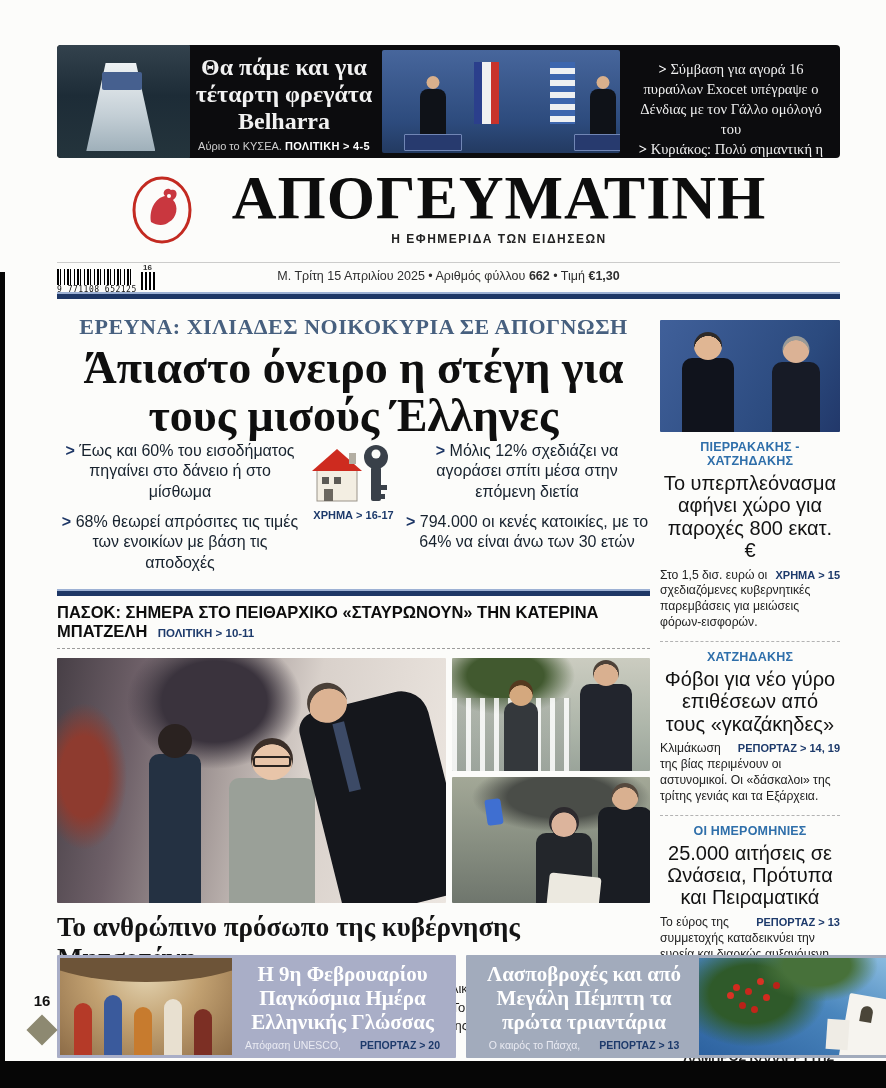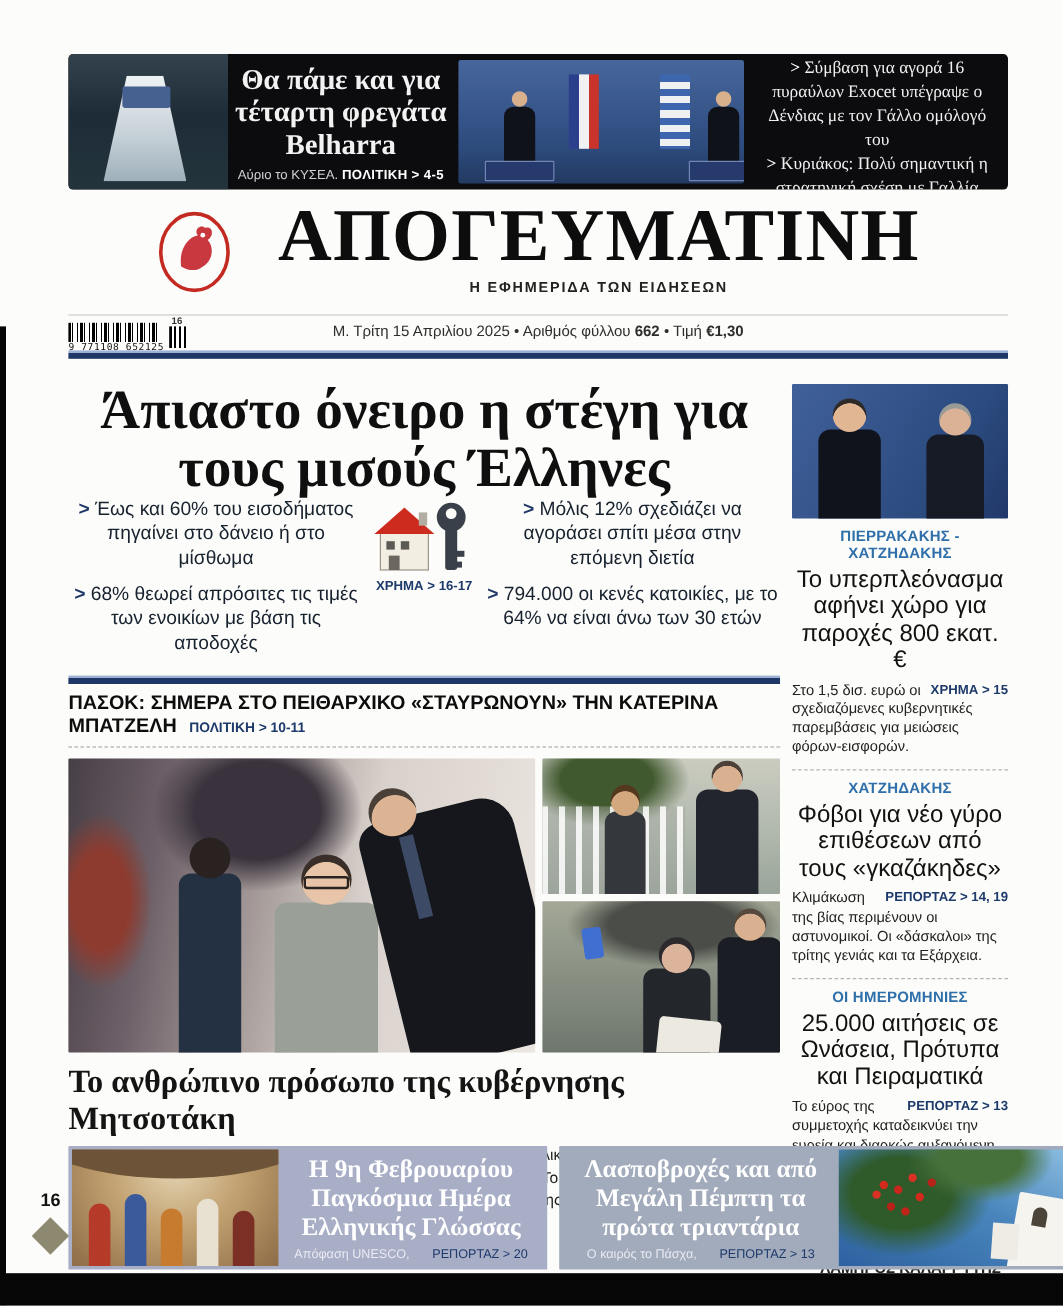--- a/index.html
+++ b/index.html
@@ -25,21 +25,21 @@
   .flag{position:absolute;top:12px;width:25px;height:62px;}
   .flag-fr{left:92px;background:linear-gradient(90deg,#2b3f8c 0 33.3%,#f1f1f1 33.3% 66.6%,#c8332b 66.6% 100%);}
   .flag-gr{left:168px;background:repeating-linear-gradient(180deg,#3d66ae 0 6px,#eef0f2 6px 12px);}
   .figm{position:absolute;bottom:18px;width:26px;height:46px;background:#0f1218;border-radius:8px 8px 0 0;}
   .figm::before{content:"";position:absolute;left:50%;transform:translateX(-50%);top:-13px;width:13px;height:13px;border-radius:50%;background:#d9b08c;}
   .figm.fm-l{left:38px;}
   .figm.fm-r{left:208px;}
   .podium{position:absolute;bottom:2px;width:56px;height:15px;background:#273a6e;border:1px solid #7186b5;border-radius:1px;}
   .podium.p-l{left:22px;} .podium.p-r{left:192px;}
   .b-right{flex:1;color:#efefef;font-family:"Liberation Serif",serif;font-size:14.5px;line-height:1.38;
-           text-align:center;padding:2px 8px 0 6px;}
+           text-align:center;padding:14px 8px 0 6px;}
   .b-right .mk{font-weight:bold;color:#fff;}
   
   .masthead{position:absolute;left:57px;top:166px;width:783px;height:94px;display:flex;justify-content:center;align-items:flex-start;}
   .logo{flex:none;width:62px;height:68px;margin:10px 12px 0 0;}
   .mh-titlebox{text-align:center;margin-left:27px;}
   .mh-title{font-family:"Liberation Serif",serif;font-weight:bold;font-size:62px;line-height:1;color:#0d0d0d;letter-spacing:1px;white-space:nowrap;}
   .mh-tag{margin-top:4px;font-size:12px;font-weight:bold;letter-spacing:1.5px;color:#222;}
   
   .daterow{position:absolute;left:57px;top:262px;width:783px;height:30px;border-top:1px solid #cccccb;}
   .barcode-wrap{position:absolute;left:0;top:3px;width:120px;height:26px;}
@@ -143,21 +143,21 @@
   .ph-painting::before{content:"";position:absolute;left:-20%;top:-55%;width:140%;height:80%;border-radius:50%;background:#6d5438;}
   .robe{position:absolute;bottom:0;width:18px;height:44px;border-radius:9px 9px 0 0;}
   .r1{left:14px;background:#b53a28;height:52px;}
   .r2{left:44px;background:#3a5a9c;height:60px;}
   .r3{left:74px;background:#c77b2e;height:48px;}
   .r4{left:104px;background:#e8e0d0;height:56px;}
   .r5{left:134px;background:#7c2f24;height:46px;}
   .btext{flex:1;display:flex;flex-direction:column;justify-content:center;text-align:center;padding:0 6px;}
   .bx-h{font-family:"Liberation Serif",serif;font-weight:600;font-size:21px;line-height:1.15;color:#ffffff;}
   .bx-cap{margin-top:5px;font-size:10.5px;color:#e9eaf2;}
-  .bx-cap .ref{font-weight:normal;color:#1d3a6b;margin-left:16px;}
+  .bx-cap .ref{font-weight:bold;color:#1d3a6b;margin-left:16px;}
   .btext-r{width:218px;flex:none;}
   .ph-chapel{position:relative;flex:1;overflow:hidden;background:linear-gradient(205deg,#8fc0e2 0%,#4a86bd 45%,#2d62a0 100%);}
   .bush{position:absolute;left:-12%;top:-18%;width:75%;height:110%;background:radial-gradient(closest-side,#2f5a2a 0 55%,transparent);}
   .bush2{position:absolute;left:28%;top:-30%;width:60%;height:75%;background:radial-gradient(closest-side,#47713a 0 55%,transparent);}
   .flowers{position:absolute;left:34px;top:26px;width:7px;height:7px;border-radius:50%;background:#d32a1e;
       box-shadow:12px 4px 0 #c9271c,24px -6px 0 #d93224,6px 18px 0 #b92218,30px 10px 0 #d32a1e,18px 22px 0 #c1251a,40px -2px 0 #b92218,-6px 8px 0 #d93224;}
   .chapel{position:absolute;right:6px;bottom:-6px;width:52px;height:64px;background:#f6f4ef;transform:rotate(10deg);border-radius:2px;}
   .chapel::before{content:"";position:absolute;left:14px;top:10px;width:12px;height:16px;border-radius:6px 6px 0 0;background:#4a4538;}
   .chapel::after{content:"";position:absolute;left:-16px;bottom:6px;width:22px;height:30px;background:#efece5;transform:rotate(-6deg);}
   
@@ -225,20 +225,21 @@
     <div class="datetext">
       <span>Μ. Τρίτη 15 Απριλίου 2025 • Αριθμός φύλλου</span>
       <b>662</b>
       <span>• Τιμή</span>
       <b>€1,30</b>
     </div>
   </div>
   <div class="rule-navy"></div>
 
   <div class="leftcol">
+    <div class="kicker">ΕΡΕΥΝΑ: ΧΙΛΙΑΔΕΣ ΝΟΙΚΟΚΥΡΙΑ ΣΕ ΑΠΟΓΝΩΣΗ</div>
     <div class="lead-h">Άπιαστο όνειρο η στέγη για τους μισούς Έλληνες</div>
 
     <div class="bullets">
       <div class="blist">
         <p><span class="mk">&gt;</span> <span>Έως και 60% του εισοδήματος πηγαίνει στο δάνειο ή στο μίσθωμα</span></p>
         <p><span class="mk">&gt;</span> <span>68% θεωρεί απρόσιτες τις τιμές των ενοικίων με βάση τις αποδοχές</span></p>
       </div>
       <div class="bimg">
         <svg width="92" height="66" viewBox="0 0 92 66">
           <rect x="9" y="28" width="40" height="32" fill="#f3eee2" stroke="#9a948a"></rect>

